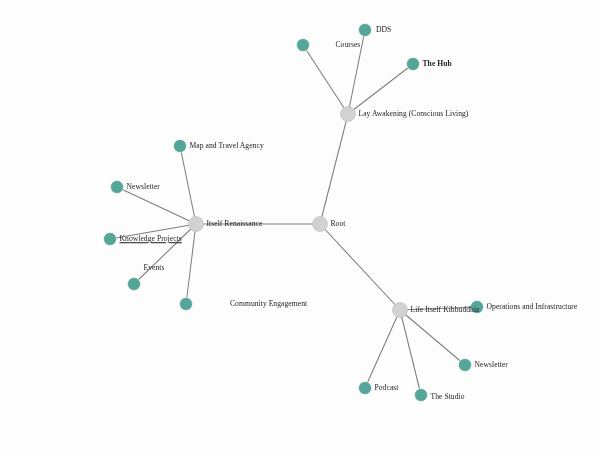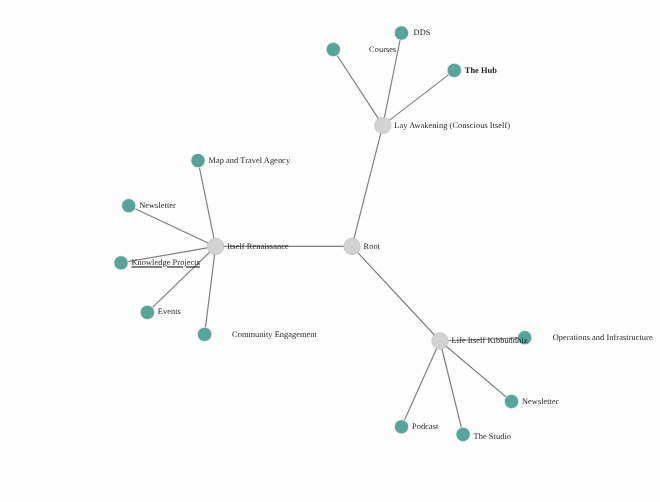--- a/index.html
+++ b/index.html
@@ -86,29 +86,29 @@
         <circle cx="134" cy="284" r="6.5" fill="#55a598" class="node-circle"></circle>
         <circle cx="186" cy="304" r="6.5" fill="#55a598" class="node-circle"></circle>
         <circle cx="477" cy="307" r="6.5" fill="#55a598" class="node-circle"></circle>
         <circle cx="465" cy="365" r="6.5" fill="#55a598" class="node-circle"></circle>
         <circle cx="421" cy="395" r="6.5" fill="#55a598" class="node-circle"></circle>
         <circle cx="365" cy="388" r="6.5" fill="#55a598" class="node-circle"></circle>
       </g>
   </svg>
   <div id="labels-layer">
       <div class="node-label hub-label" style="left: 330.5px; top: 224px; color: rgb(29, 29, 29); text-align: right;">Root</div>
-      <div class="node-label hub-label" style="left: 358.5px; top: 114px; color: rgb(29, 29, 29);">Lay Awakening (Conscious Itself)</div>
+      <div class="node-label hub-label" style="left: 358.5px; top: 114px; color: rgb(29, 29, 29);">Lay Awakening (Conscious Living)</div>
       <div class="node-label hub-label" style="left: 206.5px; top: 224px; color: rgb(29, 29, 29);">Itself Renaissance</div>
       <div class="node-label hub-label" style="left: 410.5px; top: 310px; color: rgb(29, 29, 29);">Life Itself Kibbuddhiz</div>
       <div class="node-label" style="left: 376px; top: 30px; color: rgb(29, 29, 29);">DDS</div>
       <div class="node-label" style="left: 312.5px; top: 45px; color: rgb(29, 29, 29); margin-left: 23px;">Courses</div>
       <div class="node-label" style="left: 422.5px; top: 64px; color: rgb(29, 29, 29); font-weight: bold;">The Hub</div>
       <div class="node-label" style="left: 189.5px; top: 146px; color: rgb(29, 29, 29);">Map and Travel Agency</div>
       <div class="node-label" style="left: 126.5px; top: 187px; color: rgb(29, 29, 29);">Newsletter</div>
       <div class="node-label" style="left: 119.5px; top: 239px; color: rgb(29, 29, 29); text-decoration: underline;">Knowledge Projects</div>
-      <div class="node-label" style="left: 143.5px; top: 283px; color: rgb(29, 29, 29);">Events</div>
-      <div class="node-label" style="left: 183px; top: 304px; color: rgb(29, 29, 29); padding-left: 28px;">Community Engagement</div>
-      <div class="node-label" style="left: 486.5px; top: 307px; color: rgb(29, 29, 29); margin-left: 16px;">Operations and Infrastructure</div>
+      <div class="node-label" style="left: 143.5px; top: 268px; color: rgb(29, 29, 29);">Events</div>
+      <div class="node-label" style="left: 202px; top: 304px; color: rgb(29, 29, 29); padding-left: 28px;">Community Engagement</div>
+      <div class="node-label" style="left: 486.5px; top: 307px; color: rgb(29, 29, 29);">Operations and Infrastructure</div>
       <div class="node-label" style="left: 474.5px; top: 365px; color: rgb(29, 29, 29);">Newsletter</div>
       <div class="node-label" style="left: 430.5px; top: 397px; color: rgb(29, 29, 29);">The Studio</div>
       <div class="node-label" style="left: 374.5px; top: 388px; color: rgb(29, 29, 29);">Podcast</div>
     </div>
 </div>
 
 </body></html>

